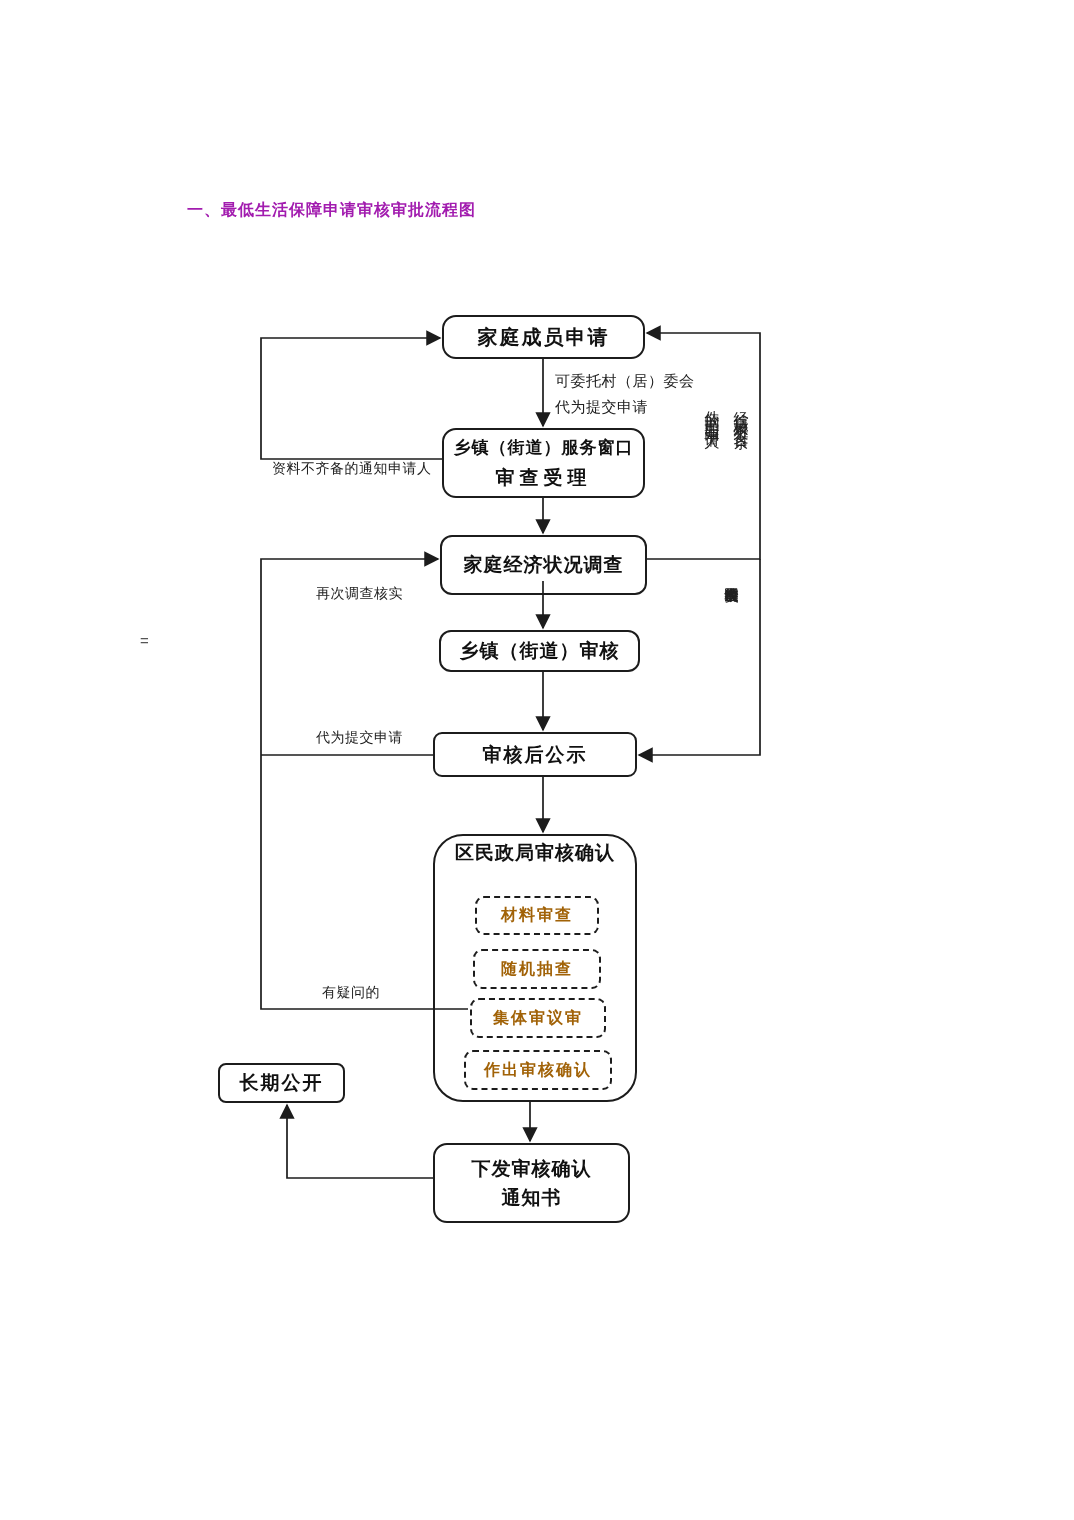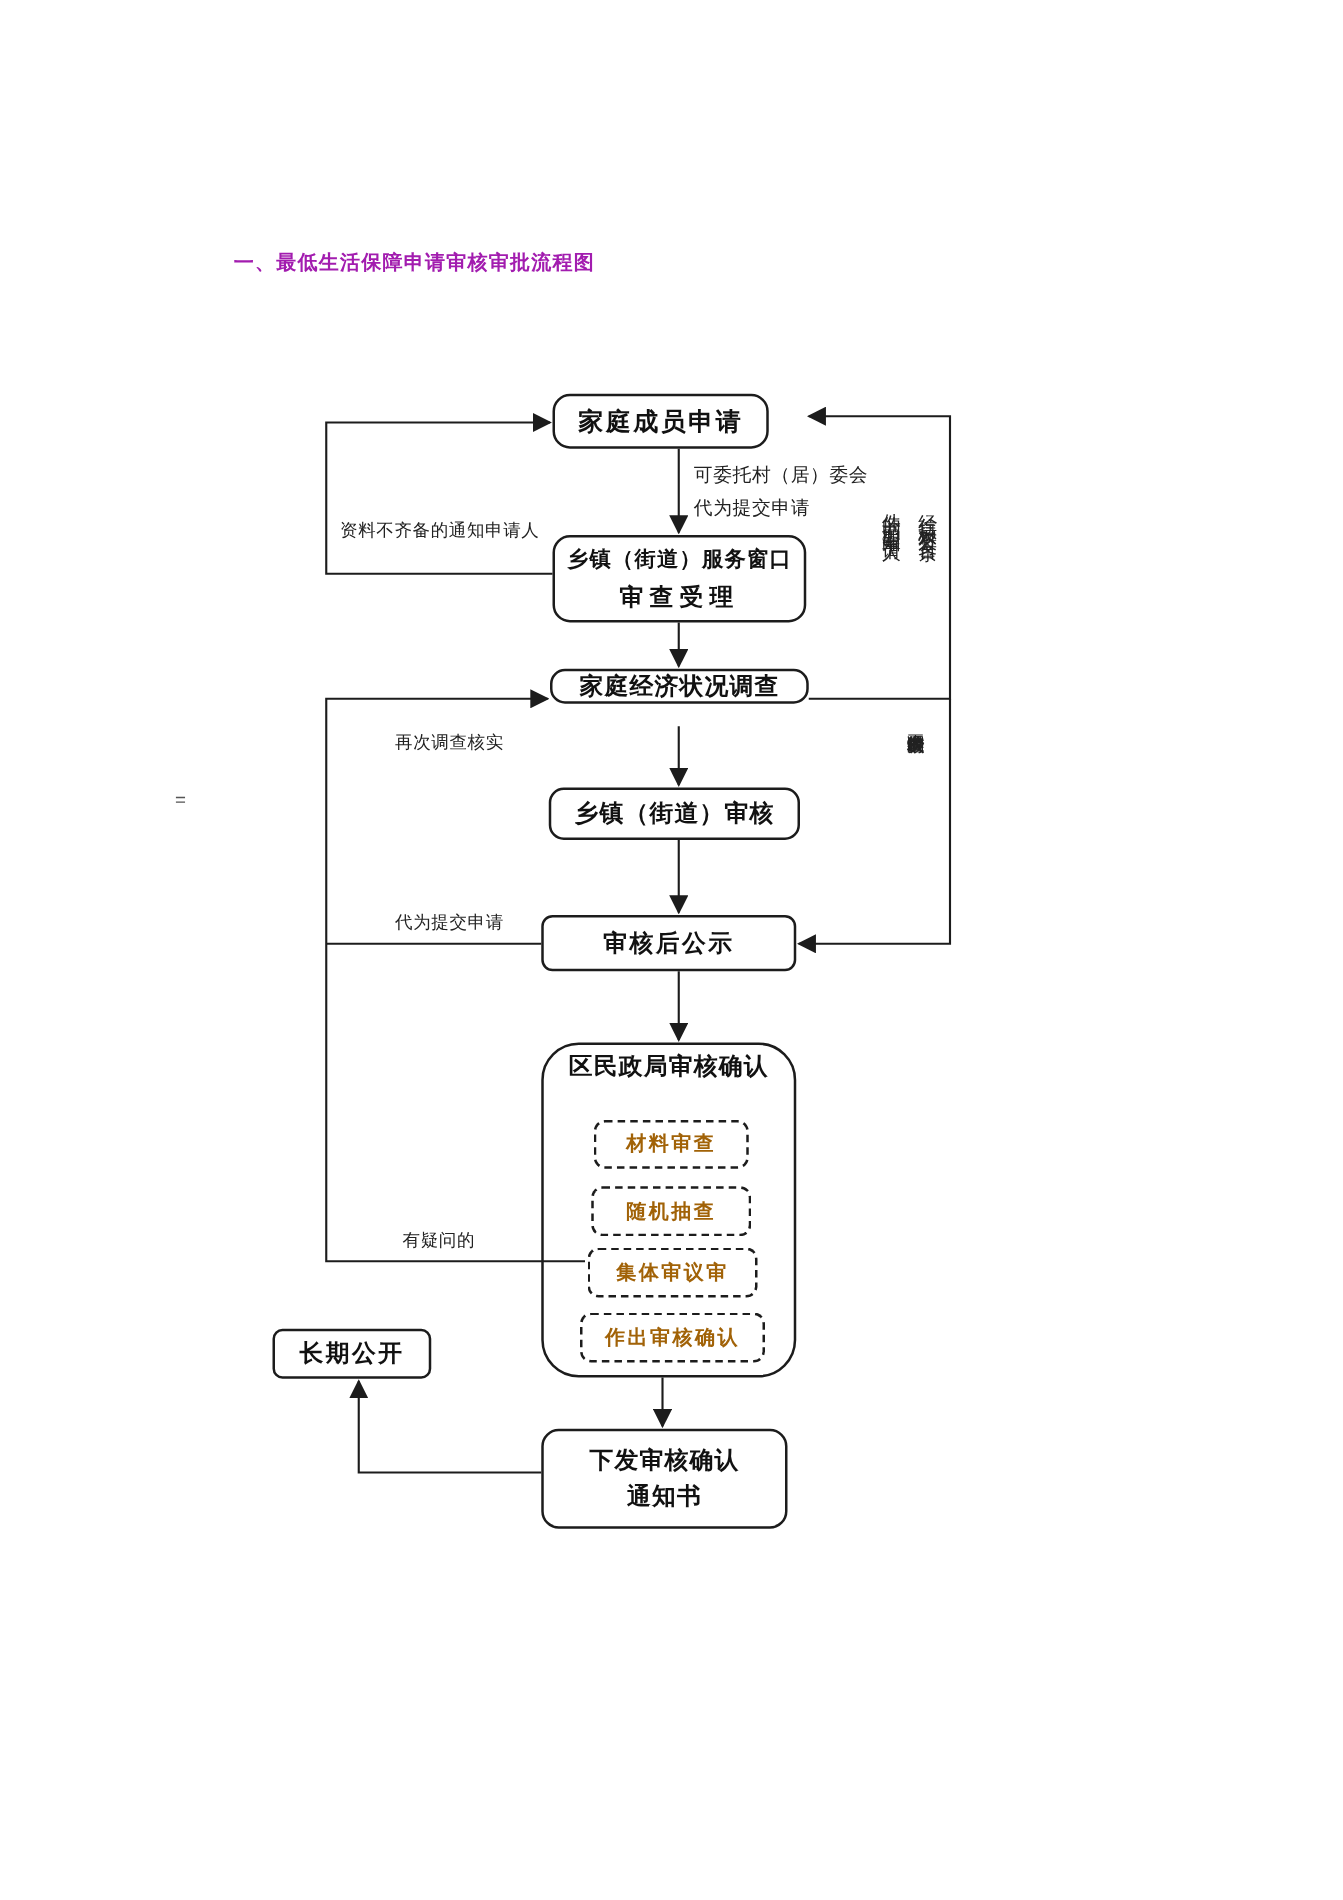--- a/index.html
+++ b/index.html
@@ -17,45 +17,45 @@
     font-family:"Liberation Sans","DejaVu Sans",sans-serif;
   }
   .wires { position:absolute; left:0; top:0; z-index:4; pointer-events:none; }
   .node {
     position:absolute; z-index:2; background:#fff;
     border:2px solid #1c1c1c; display:flex; flex-direction:column;
     align-items:center; justify-content:center; text-align:center;
     font-weight:bold; color:#111;
   }
   .node .l1, .node .l2 { display:block; }
-  .n-apply    { left:442px; top:315px; width:173px; height:44px; border-radius:14px; font-size:20px; letter-spacing:2px; }
+  .n-apply    { left:442px; top:315px; width:203px; height:44px; border-radius:14px; font-size:20px; letter-spacing:2px; }
   .n-window   { left:442px; top:428px; width:203px; height:70px; border-radius:14px; }
   .n-window .l1 { font-size:17px; letter-spacing:1px; }
   .n-window .l2 { font-size:19px; letter-spacing:5px; margin-top:6px; }
-  .n-survey   { left:440px; top:535px; width:207px; height:28px; border-radius:12px; font-size:19px; letter-spacing:1px; }
+  .n-survey   { left:440px; top:535px; width:207px; height:60px; border-radius:12px; font-size:19px; letter-spacing:1px; }
   .n-review   { left:439px; top:630px; width:201px; height:42px; border-radius:12px; font-size:19px; letter-spacing:1px; }
   .n-publicity{ left:433px; top:732px; width:204px; height:45px; border-radius:9px;  font-size:19px; letter-spacing:2px; }
   .n-bureau   { left:433px; top:834px; width:204px; height:268px; border-radius:30px; justify-content:flex-start; }
   .n-bureau .heading { margin-top:4px; font-size:19px; letter-spacing:1px; font-weight:bold; }
   .step {
     position:absolute; border:2px dashed #1c1c1c; border-radius:9px; background:#fff;
     display:flex; align-items:center; justify-content:center;
     font-size:16px; font-weight:bold; letter-spacing:2px; color:#a16207;
   }
   .step1 { left:40px;  top:60px;  width:124px; height:39px; }
   .step2 { left:38px;  top:113px; width:128px; height:40px; }
   .step3 { left:35px;  top:162px; width:136px; height:40px; }
   .step4 { left:29px;  top:214px; width:148px; height:40px; }
   .n-publish  { left:218px; top:1063px; width:127px; height:40px; border-radius:8px; font-size:19px; letter-spacing:2px; }
   .n-notice   { left:433px; top:1143px; width:197px; height:80px; border-radius:14px; font-size:19px; letter-spacing:1px; line-height:29px; }
   .flowlabel {
     position:absolute; z-index:3; font-size:14px; color:#222; letter-spacing:0.5px; white-space:nowrap;
   }
   .lbl-delegate   { left:555px; top:368px; font-size:15px; line-height:26px; }
-  .lbl-incomplete { left:272px; top:416px; }
+  .lbl-incomplete { left:272px; top:460px; }
   .lbl-recheck    { left:316px; top:585px; }
   .lbl-objection  { left:316px; top:729px; }
   .lbl-doubt      { left:322px; top:984px; }
   .vcol {
     position:absolute; z-index:3; writing-mode:vertical-rl; text-orientation:upright;
     font-size:15px; color:#222; letter-spacing:3px; white-space:nowrap;
   }
   .vq1 { left:731px; top:399px; }
   .vq2 { left:702px; top:399px; }
   .vre { left:722px; top:577px; font-size:14px; letter-spacing:0px; }

